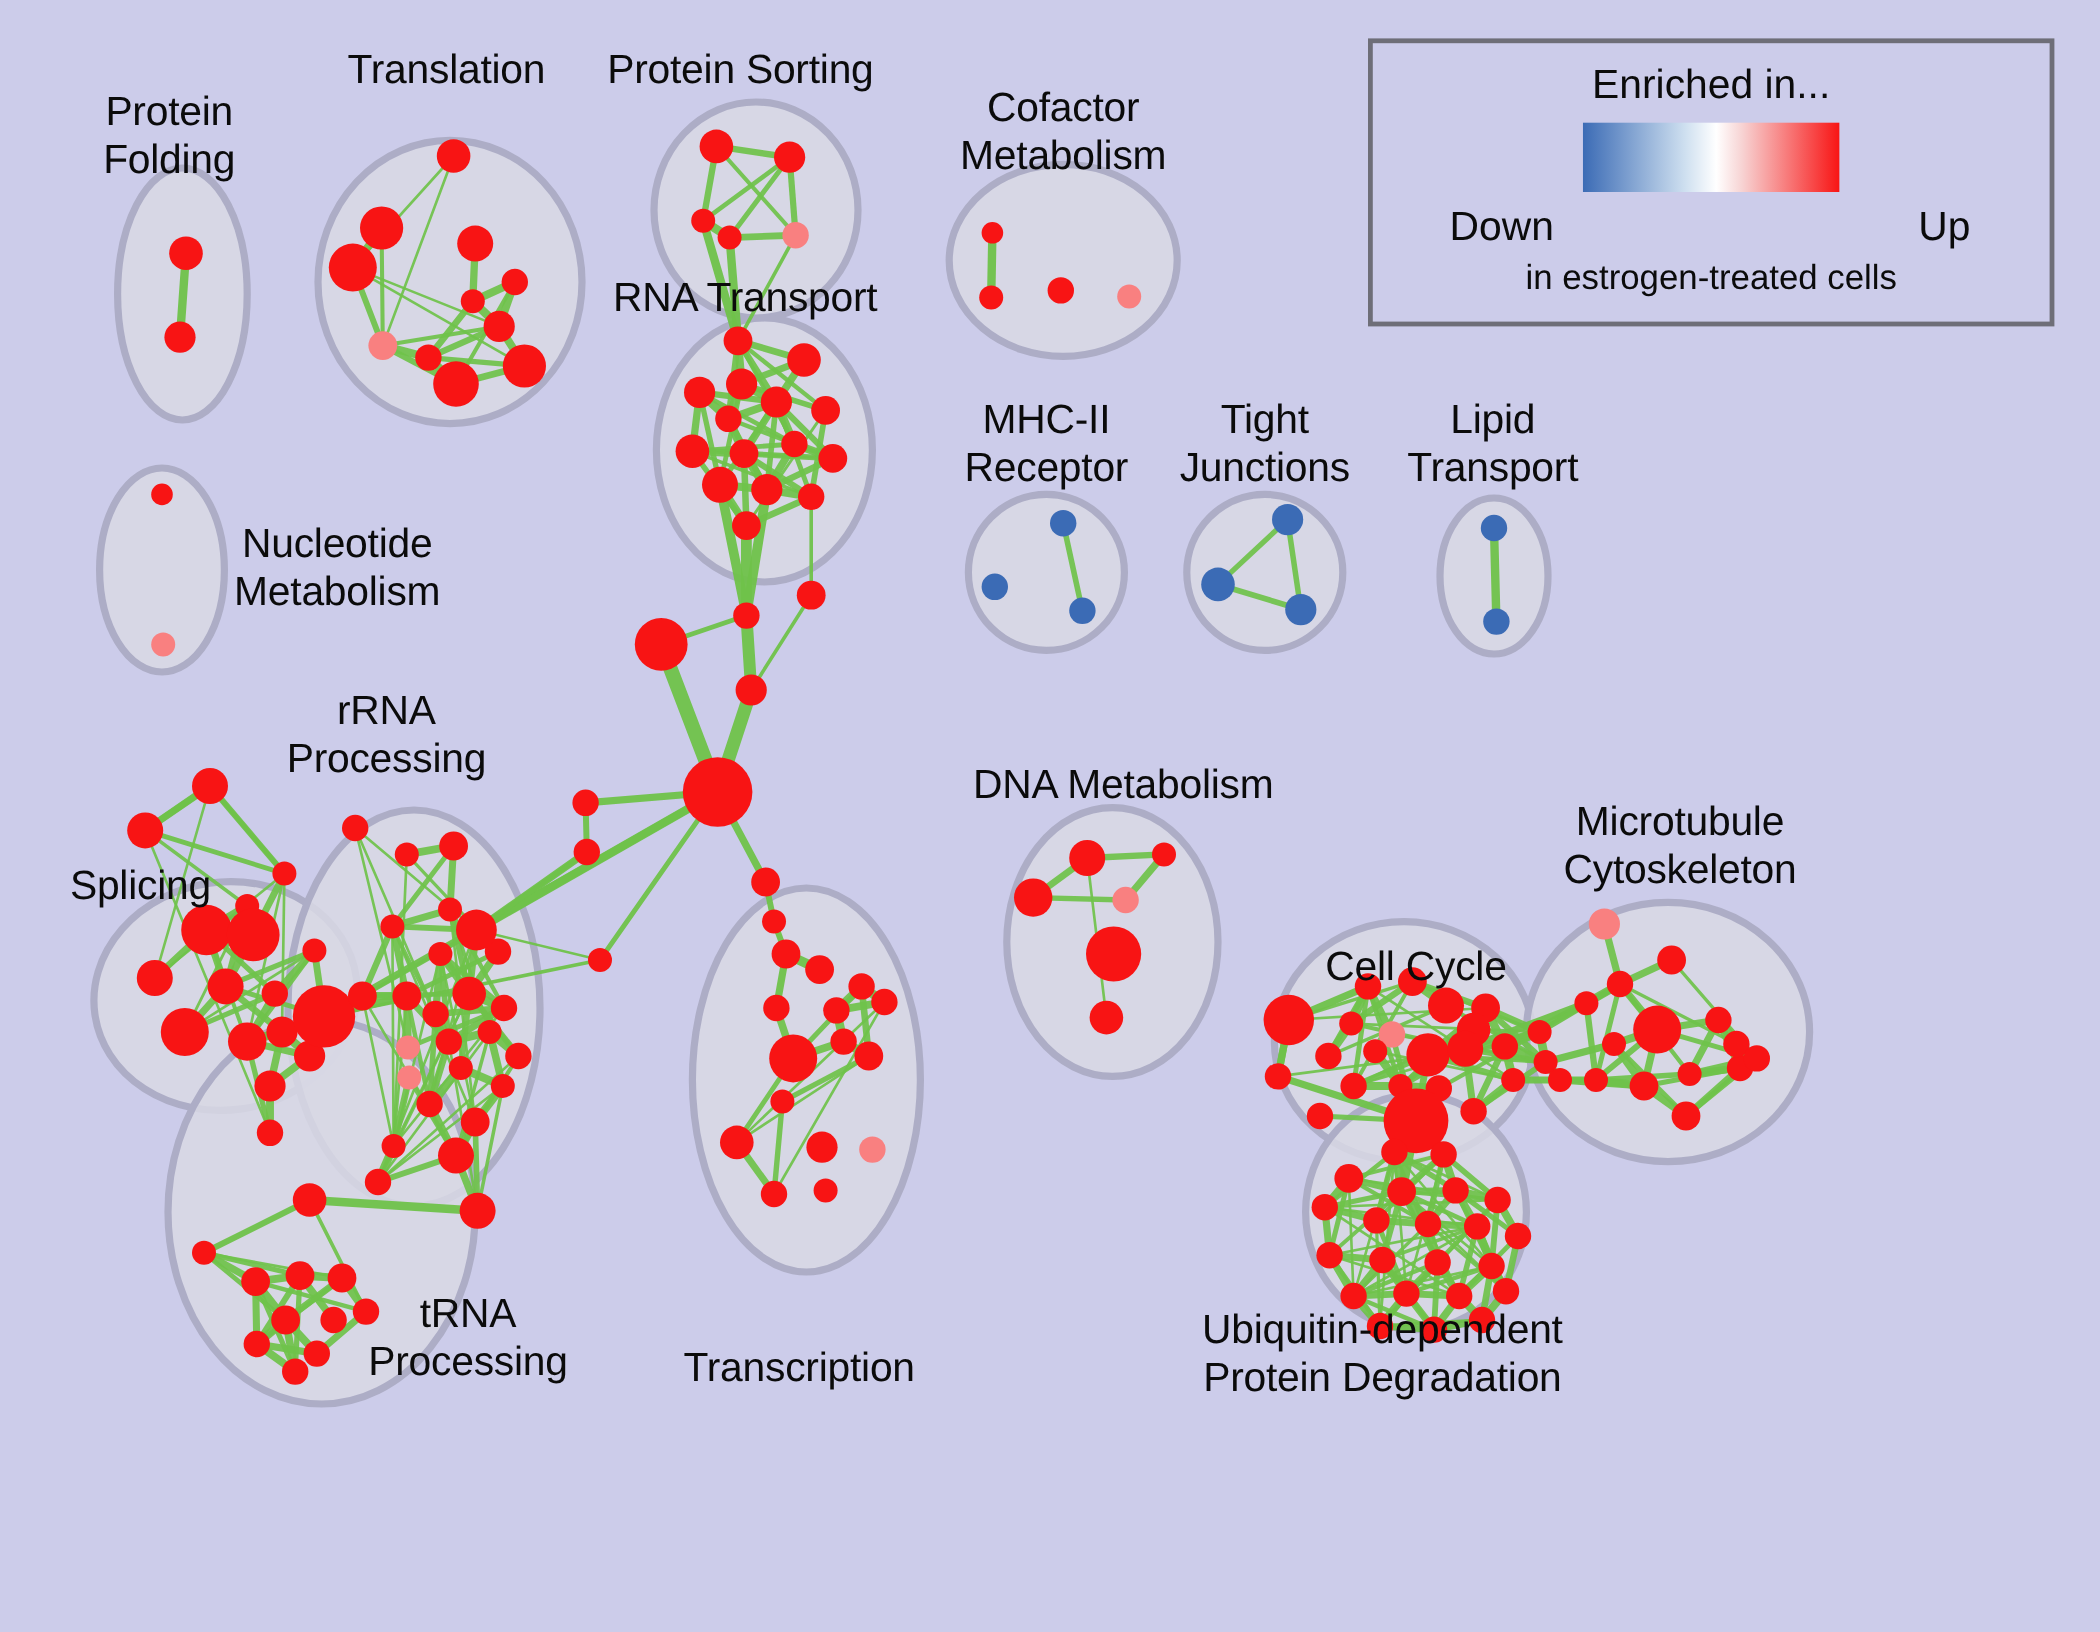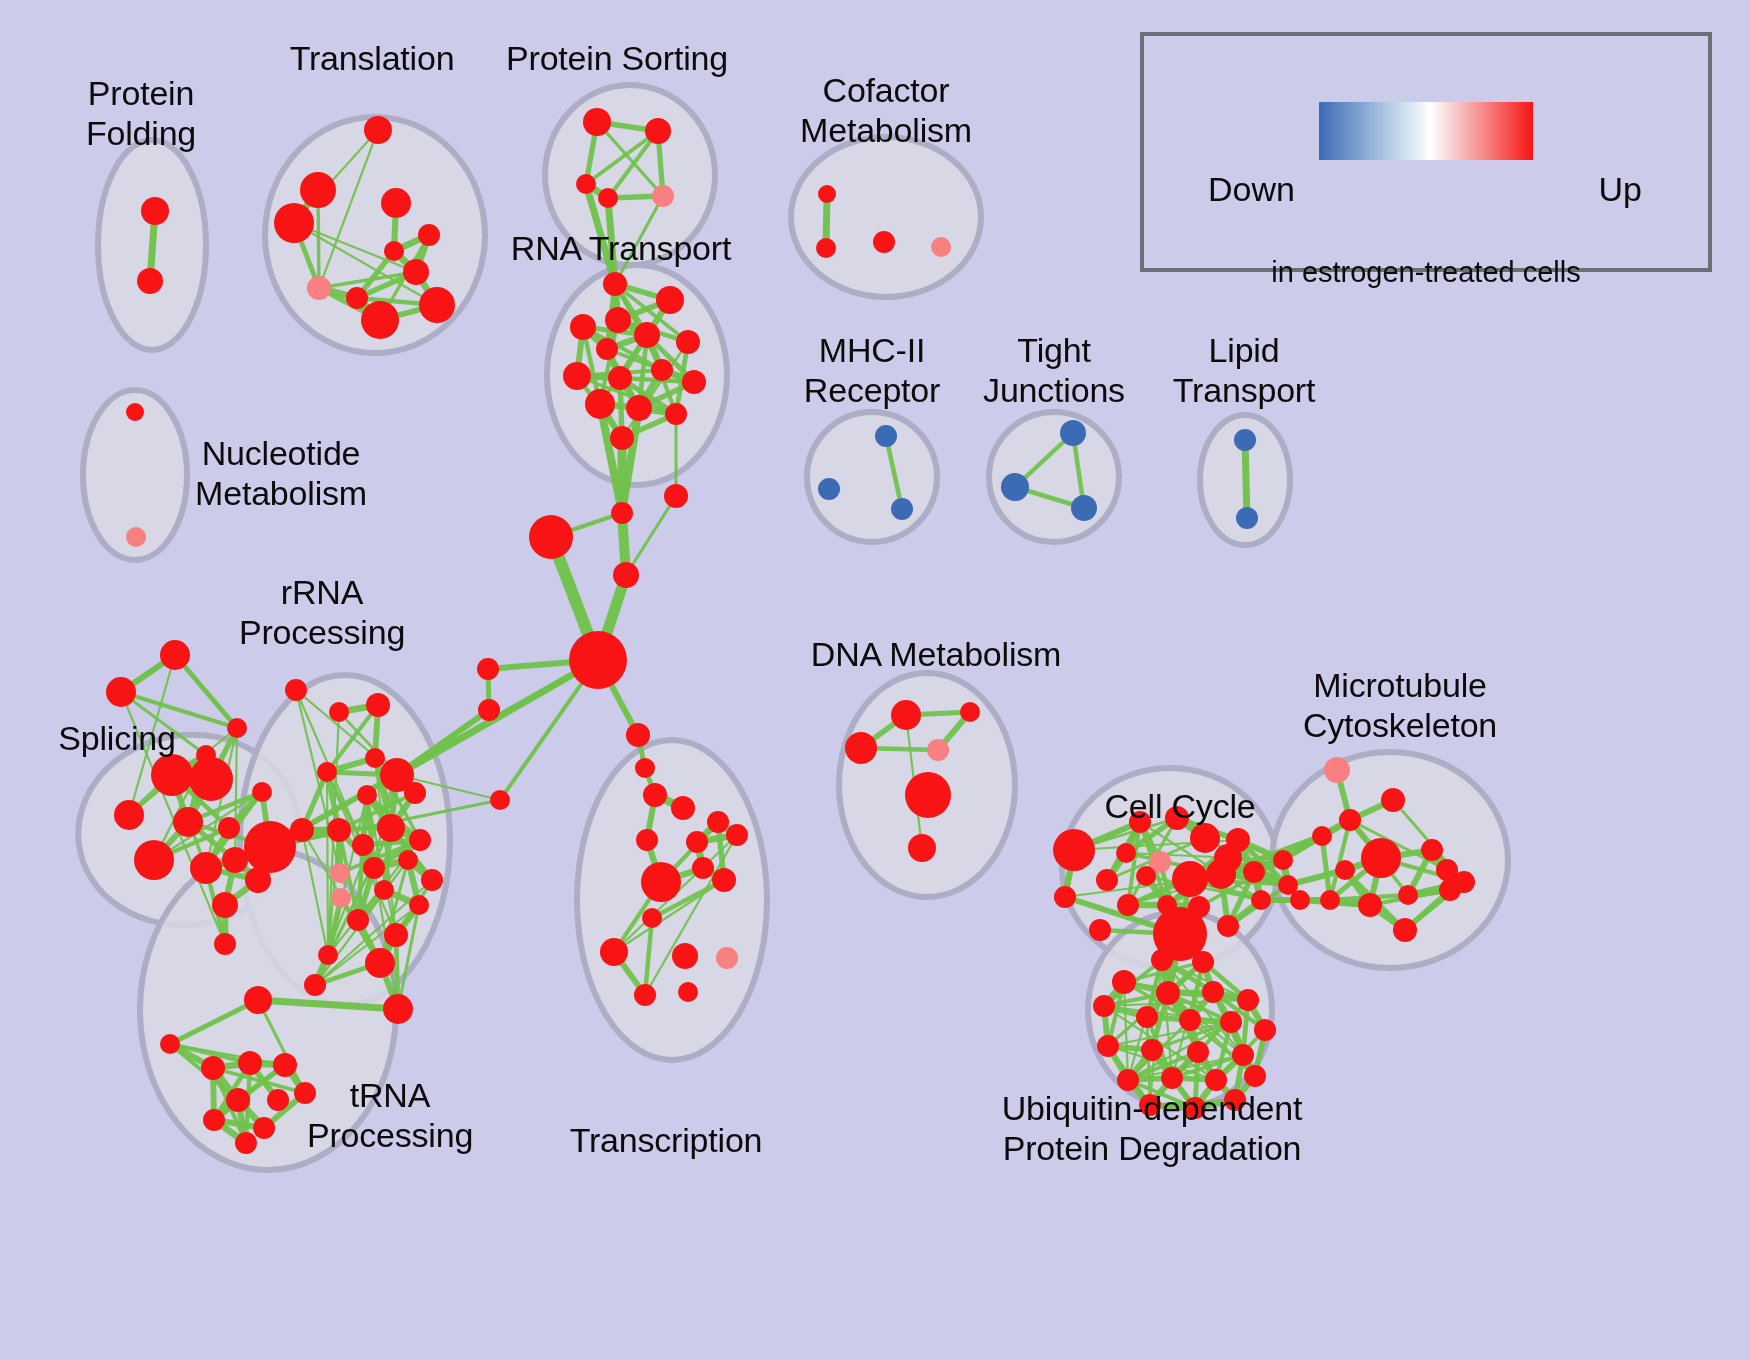--- a/index.html
+++ b/index.html
@@ -48,21 +48,21 @@
   #legend-down{
     position:absolute;left:64px;top:134px;
     font-size:34px;color:#0b0b0b;
   }
   #legend-up{
     position:absolute;right:66px;top:134px;
     font-size:34px;color:#0b0b0b;
   }
   #legend-sub1{
     position:absolute;left:0;top:180px;width:100%;
-    text-align:center;font-size:29px;color:#0b0b0b;margin-top:40px;
+    text-align:center;font-size:29px;color:#0b0b0b;
   }
   #legend-sub2{
     position:absolute;left:0;top:214px;width:100%;
     text-align:center;font-size:29px;color:#0b0b0b;
   }
 </style>
 </head>
 <body>
 
 <div id="canvas">
@@ -770,20 +770,21 @@
 Cytoskeleton</div>
       <div class="cl-label" style="left: 1180px; top: 750px; margin-top: 36px;">Cell Cycle</div>
       <div class="cl-label" style="left: 666px; top: 1120px;">Transcription</div>
       <div class="cl-label" style="left: 390px; top: 1075px;">tRNA
 Processing</div>
       <div class="cl-label" style="left: 1152px; top: 1088px;">Ubiquitin-dependent
 Protein Degradation</div>
     </div>
 
   <div id="legend">
+    <div id="legend-title">Enriched in...</div>
     <svg id="legend-bar" viewBox="0 0 214 58" preserveAspectRatio="none">
       <defs>
         <linearGradient id="gscale" x1="0" y1="0" x2="1" y2="0">
           <stop offset="0%" stop-color="#3b6bb5"></stop>
           <stop offset="40%" stop-color="#cfe0f0"></stop>
           <stop offset="52%" stop-color="#ffffff"></stop>
           <stop offset="62%" stop-color="#f7d3d3"></stop>
           <stop offset="100%" stop-color="#f81414"></stop>
         </linearGradient>
       </defs>

